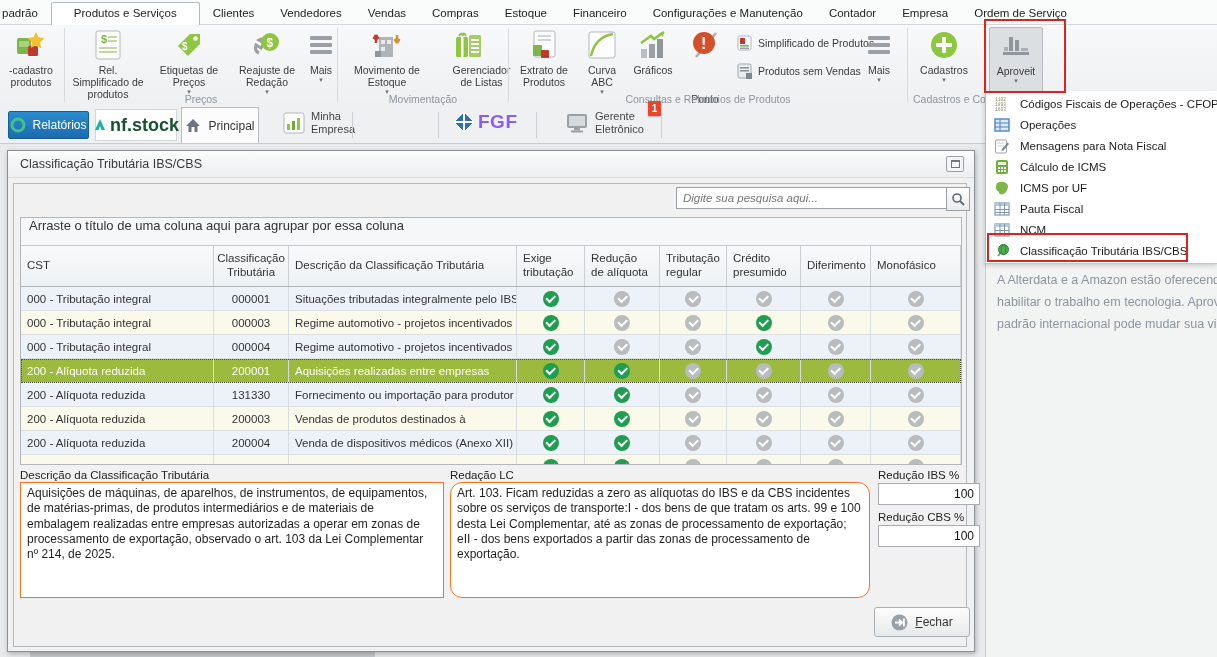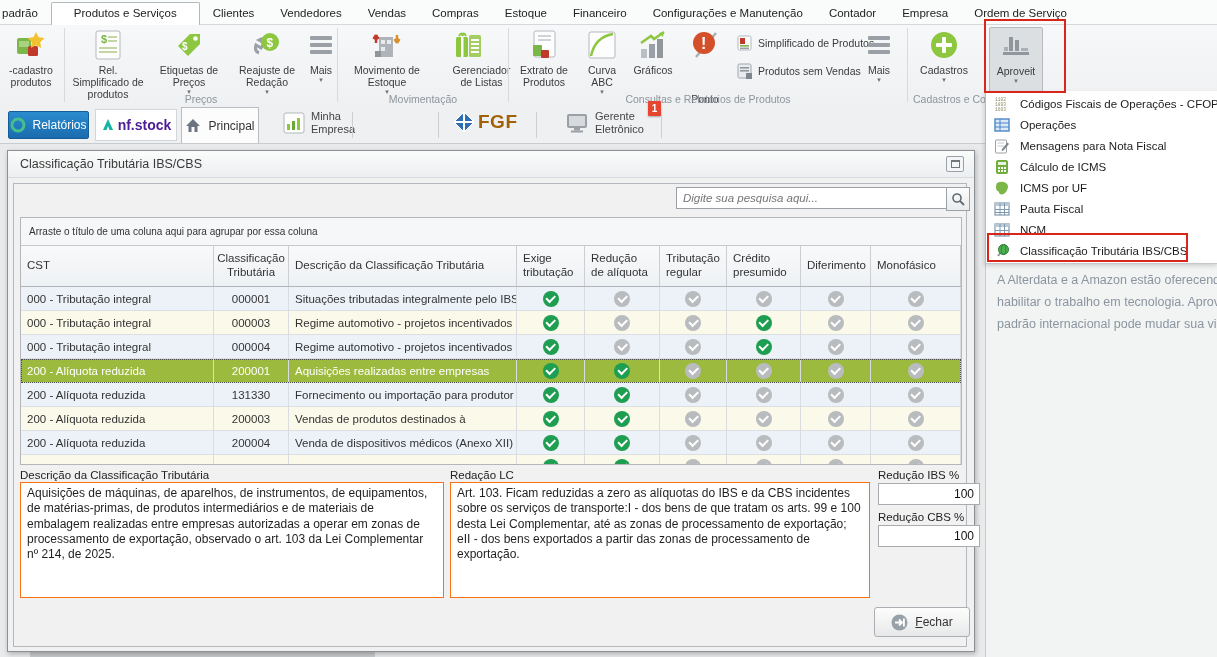--- a/index.html
+++ b/index.html
@@ -26,47 +26,47 @@
   .rbtn.pressed{background:#dcdfe2;border:1px solid #b7bbbf;border-radius:2px;}
   .smallbtn{position:absolute;display:flex;align-items:center;gap:5px;font-size:10.5px;color:#3c3c3c;white-space:nowrap;}
   
   #toolbar2{left:0;top:107px;width:1217px;height:36px;background:#eff0f1;border-bottom:1px solid #c9cccf;z-index:4;}
   .tdiv{position:absolute;top:5px;width:1px;height:26px;background:#cdd0d3;}
   #relatorios-btn{left:8px;top:4px;width:79px;height:26px;background:linear-gradient(#2b8bce,#1a6cae);
       border:1px solid #145d99;border-radius:2px;color:#fff;font-size:12px;display:flex;align-items:center;
       justify-content:center;gap:6px;}
   #nfstock{left:95px;top:2px;width:80px;height:30px;background:#fff;border:1px solid #d3d6d9;
       display:flex;align-items:center;justify-content:center;gap:3px;}
-  #nfstock .word{font-size:14px;font-weight:bold;color:#4c1d95;}
+  #nfstock .word{font-size:18px;font-weight:bold;color:#14532d;}
   #principal-tab{left:181px;top:0px;width:76px;height:35px;background:#fcfcfc;border:1px solid #b9bdc1;border-bottom:none;
       display:flex;align-items:center;justify-content:center;gap:7px;font-size:12px;color:#333;}
   #minha-empresa{left:283px;top:3px;display:flex;align-items:center;gap:6px;font-size:11px;color:#444;line-height:1.15;}
   #fgf{left:452px;top:3px;display:flex;align-items:center;gap:2px;}
-  #fgf .word{font-size:19px;font-weight:bold;color:#a16207;letter-spacing:0.5px;text-align:right;}
+  #fgf .word{font-size:19px;font-weight:bold;color:#8b5cf6;letter-spacing:0.5px;text-align:right;}
   #gerente{left:566px;top:3px;display:flex;align-items:center;gap:7px;font-size:11px;color:#444;line-height:1.15;}
   #badge-1{left:648px;top:-7px;width:13px;height:15px;background:#e6452f;color:#fff;font-size:10px;font-weight:bold;
       display:flex;align-items:center;justify-content:center;border-radius:1px;box-shadow:0 1px 2px rgba(0,0,0,.3);}
   
   #dialog{left:7px;top:150px;width:966px;height:500px;background:#f1f1f2;border:1px solid #8b9095;
       box-shadow:1px 2px 5px rgba(0,0,0,.25);z-index:10;}
   #dlg-titlebar{left:0;top:0;width:100%;height:26px;background:linear-gradient(#fbfcfc,#eceeef);
       border-bottom:1px solid #d8dbde;}
   #dlg-title{position:absolute;left:12px;top:6px;font-size:12.5px;color:#3a3a3a;}
   #dlg-restore{position:absolute;right:10px;top:5px;width:16px;height:14px;background:#f4f5f6;border:1px solid #9aa0a5;
       border-radius:2px;display:flex;align-items:center;justify-content:center;}
   #dlg-restore i{display:block;width:7px;height:5px;border:1px solid #6f767c;border-top-width:2px;}
   #dlg-frame{left:5px;top:32px;width:952px;height:462px;border:1px solid #b4b8bc;}
   #search-input{left:668px;top:36px;width:258px;height:20px;border:1px solid #9aa0a5;background:#fff;
       font-size:11.5px;font-style:italic;color:#8a8f94;padding:0 6px;font-family:"Liberation Sans",sans-serif;}
   #search-btn{left:938px;top:36px;width:22px;height:22px;background:linear-gradient(#fdfdfd,#e9ebec);
       border:1px solid #9aa0a5;display:flex;align-items:center;justify-content:center;}
   
   #gridbox{left:12px;top:66px;width:940px;height:246px;background:#fff;border:1px solid #b3b7bb;overflow:hidden;}
-  #grouphint{height:27px;background:#f6f7f8;border-bottom:1px solid #c6cacd;display:flex;align-items:center;
-      padding-left:8px;font-size:10px;color:#333;}
+  #grouphint{height:27px;background:#f6f7f8;border-bottom:1px solid #c6cacd;display:flex;align-items:flex-start;
+      padding-left:8px;font-size:13px;color:#333;}
   .hrow{display:grid;grid-template-columns:193px 75px 228px 68px 75px 67px 74px 70px 1fr;height:40px;
       background:linear-gradient(#f8f9fa,#eef1f4);border-bottom:1px solid #b0b5b9;}
   .th{border-right:1px solid #cbcfd3;font-size:11.5px;color:#333;display:flex;align-items:center;padding:2px 6px;line-height:1.2;}
   .th.center{justify-content:center;text-align:center;}
   .tr{display:grid;grid-template-columns:193px 75px 228px 68px 75px 67px 74px 70px 1fr;height:24px;}
   .tr:nth-child(odd){background:#edf2f9;}
   .tr:nth-child(even){background:#fbf9e9;}
   .tr.selected{background:#9cba3d;color:#fff;outline:1px dotted #4a4a4a;outline-offset:-1px;}
   .tr.partial{height:10px;overflow:hidden;}
   .td{border-right:1px solid #d9dce0;border-bottom:1px solid #dcdfe2;font-size:11.5px;display:flex;align-items:center;
@@ -622,21 +622,21 @@
       <div class="td center" style="align-items:flex-start;">
           <span class="chk" style="margin-top:4px;"></span>
         </div>
     </div>
   </div>
 
   <div class="dlg-label" style="left:12px;top:318px;">Descrição da Classificação Tributária</div>
   <div class="txtbox" style="left:12px;top:331px;width:410px;height:108px;">Aquisições de máquinas, de aparelhos, de instrumentos, de equipamentos, de matérias-primas, de produtos intermediários e de materiais de embalagem realizadas entre empresas autorizadas a operar em zonas de processamento de exportação, observado o art. 103 da Lei Complementar nº 214, de 2025.</div>
 
   <div class="dlg-label" style="left:442px;top:318px;">Redação LC</div>
-  <div class="txtbox" style="left:442px;top:331px;width:406px;height:108px;">Art. 103. Ficam reduzidas a zero as alíquotas do IBS e da CBS incidentes sobre os serviços de transporte:I - dos bens de que tratam os arts. 99 e 100 desta Lei Complementar, até as zonas de processamento de exportação; eII - dos bens exportados a partir das zonas de processamento de exportação.</div>
+  <div class="txtbox" style="left:442px;top:331px;width:406px;height:108px;border-radius:12px;">Art. 103. Ficam reduzidas a zero as alíquotas do IBS e da CBS incidentes sobre os serviços de transporte:I - dos bens de que tratam os arts. 99 e 100 desta Lei Complementar, até as zonas de processamento de exportação; eII - dos bens exportados a partir das zonas de processamento de exportação.</div>
 
   <div class="dlg-label" style="left:870px;top:318px;">Redução IBS %</div>
   <input class="numfield" style="left: 870px; top: 332px;" value="100">
   <div class="dlg-label" style="left:870px;top:360px;">Redução CBS %</div>
   <input class="numfield" style="left: 870px; top: 374px;" value="100">
 
   <div id="fechar-btn">
     <span>
       <svg width="17" height="17" viewBox="0 0 17 17">
         <circle cx="8.5" cy="8.5" r="8" fill="#98a1a8"></circle>

